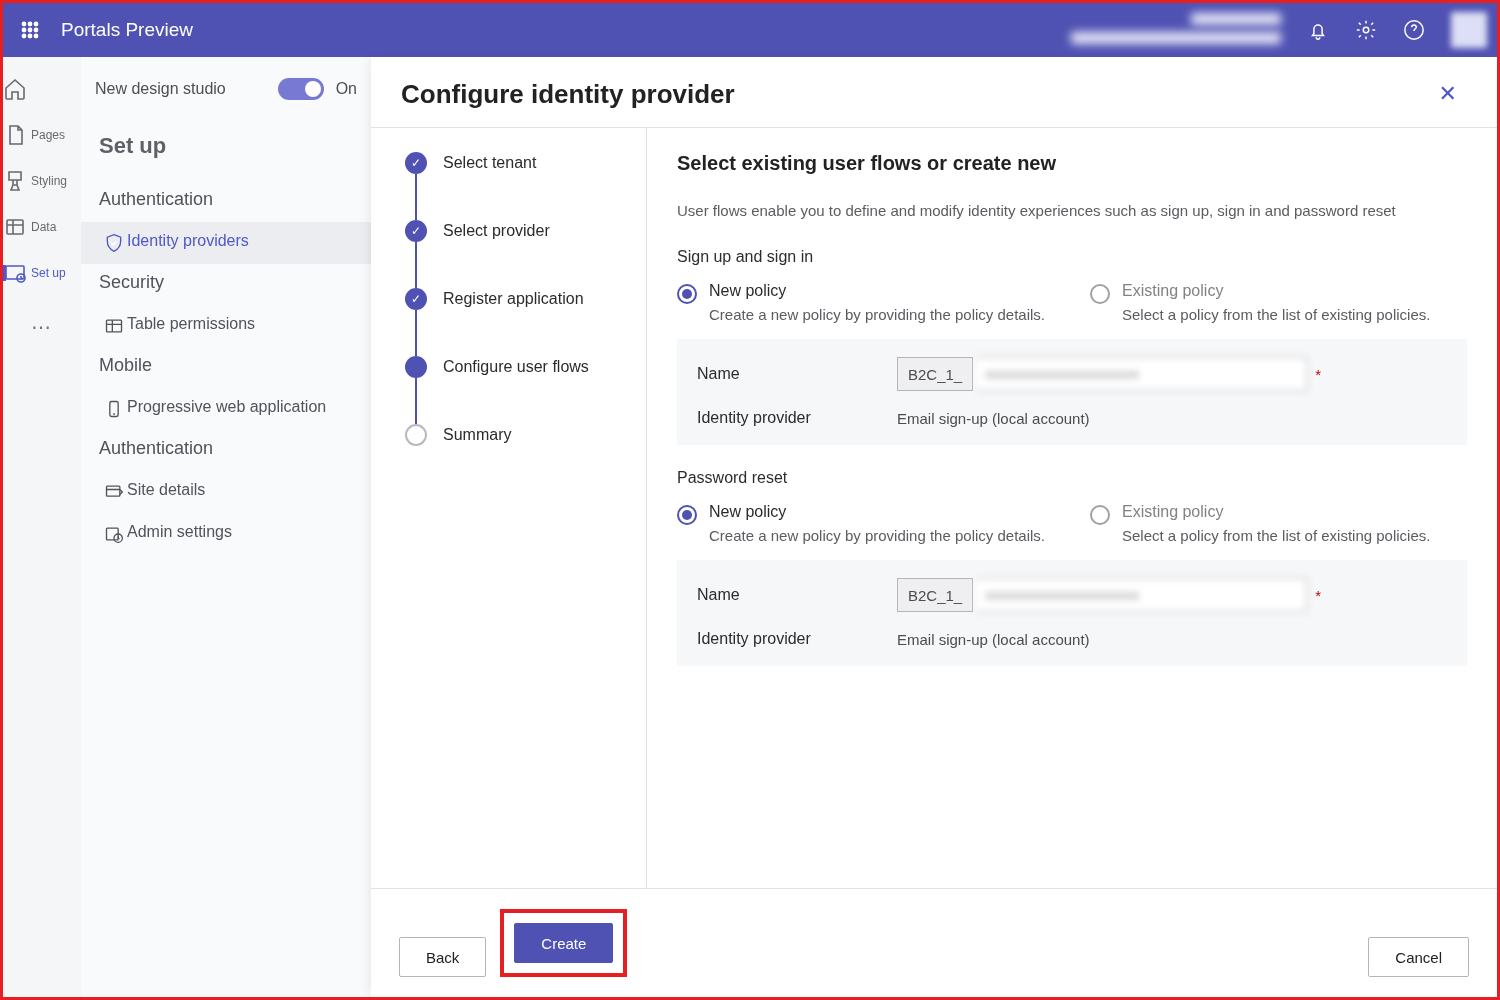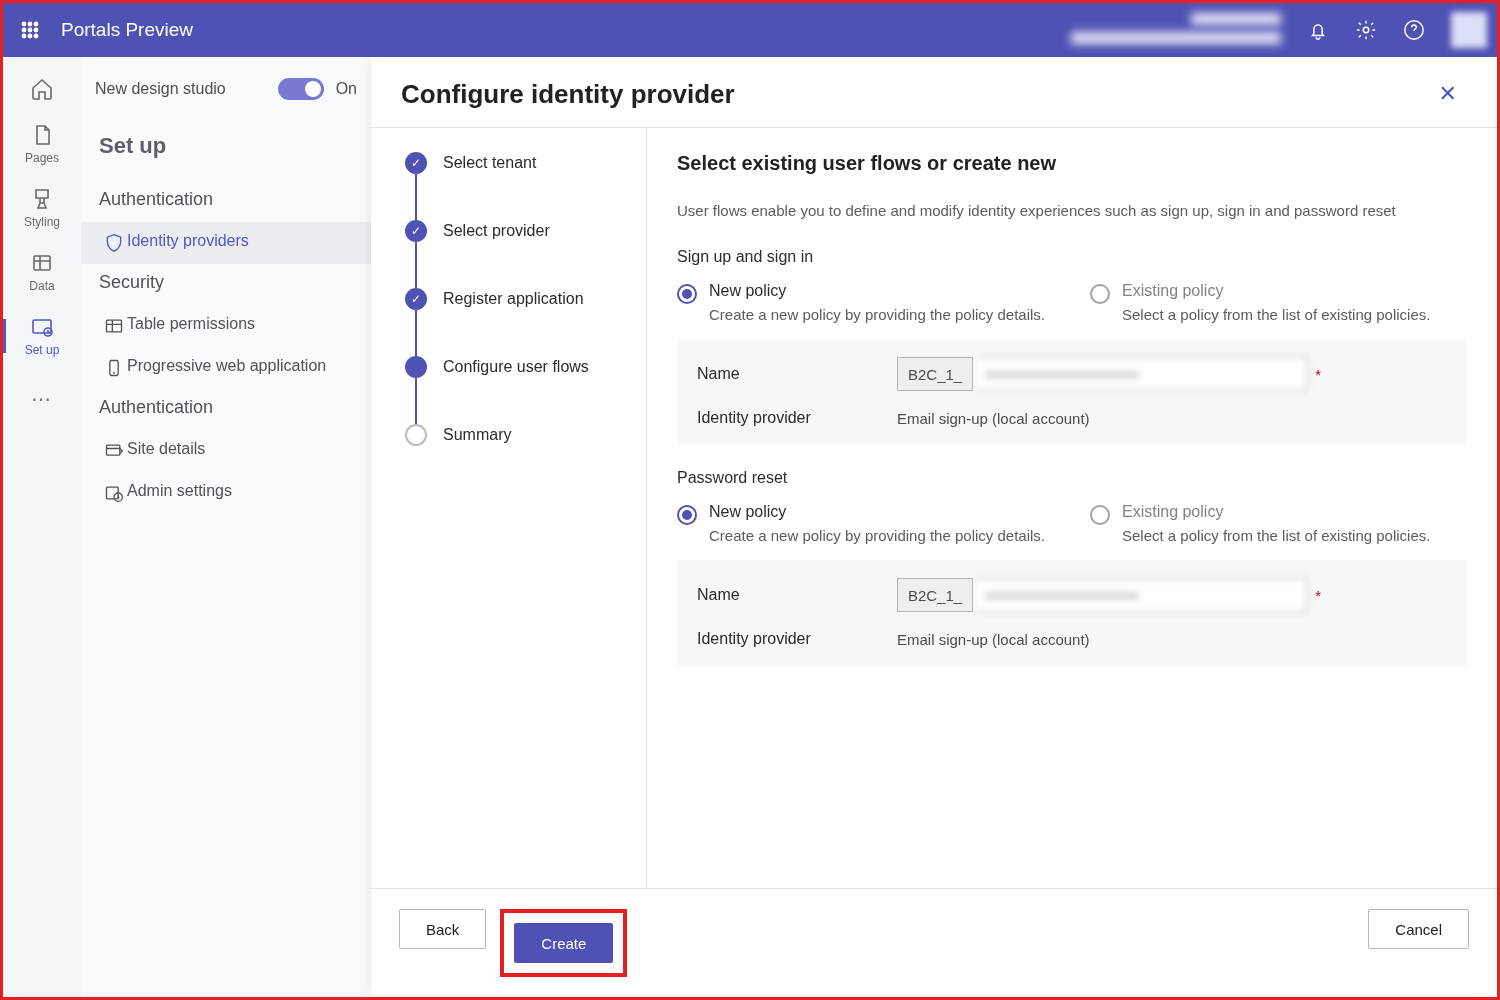--- a/index.html
+++ b/index.html
@@ -13,21 +13,21 @@
   .topbar .rightinfo { display: flex; align-items: center; gap: 26px; }
   .topbar .blur { filter: blur(5px); background: #e2e3f7; color: #e2e3f7; border-radius: 2px; }
   .topbar .blur-line { width: 200px; height: 12px; margin-bottom: 4px; }
   .topbar .blur-stack { display: flex; flex-direction: column; align-items: flex-end; gap: 3px; }
   .topbar .icon { width: 22px; height: 22px; display: flex; align-items: center; justify-content: center; }
   .topbar .avatar { width: 36px; height: 36px; background: #dcdff5; border-radius: 2px; filter: blur(3px); }
 
   
   .shell { display: flex; height: calc(1000px - 54px - 6px); }
   .rail { width: 78px; background: #f5f6f8; display: flex; flex-direction: column; align-items: center; padding-top: 20px; }
-  .rail .rail-item { width: 100%; display: flex; flex-direction: column; align-items: center; margin-bottom: 22px; color: #686a6d; font-size: 12px; gap: 4px; }
+  .rail .rail-item { width: 100%; display: flex; flex-direction: row; align-items: center; margin-bottom: 22px; color: #686a6d; font-size: 12px; gap: 4px; }
   .rail .rail-item.active { color: #4f58c6; position: relative; }
   .rail .rail-item.active::before { content: ""; position: absolute; left: 0; top: 4px; bottom: 4px; width: 3px; background: #4f58c6; }
   .rail .rail-icon { width: 24px; height: 24px; display: flex; align-items: center; justify-content: center; }
   .rail .dots { margin-top: 8px; color: #777; font-size: 20px; letter-spacing: 2px; }
 
   
   .sidebar { width: 290px; background: #f9fafb; border-right: 0; padding: 0; }
   .sidebar .top-row { display: flex; align-items: center; height: 64px; padding: 0 14px; gap: 12px; font-size: 16px; color: #4e4e4e; }
   .sidebar .toggle { width: 46px; height: 22px; background: #7779d3; border-radius: 11px; position: relative; }
   .sidebar .toggle::after { content: ""; width: 16px; height: 16px; background: #fff; border-radius: 50%; position: absolute; right: 3px; top: 3px; }
@@ -76,21 +76,21 @@
   .form .block { background: #f6f7f8; padding: 18px 20px; margin-bottom: 24px; }
   .form .row { display: flex; align-items: center; margin-bottom: 18px; }
   .form .row:last-child { margin-bottom: 0; }
   .form .row .k { width: 200px; font-size: 16px; color: #2b2b2b; }
   .form .row .v { flex: 1; display: flex; align-items: center; gap: 4px; font-size: 15px; color: #4a4c50; }
   .form .prefix { display: inline-flex; align-items: center; border: 1px solid #b4b5b8; background: #efeff1; padding: 6px 10px; height: 34px; }
   .form input.txt { border: 1px solid #b4b5b8; border-left: none; height: 34px; padding: 0 8px; font-size: 14px; width: 330px; background: #fff; filter: blur(3px); color: #999; }
   .form .req { color: #c50000; margin-left: 4px; }
 
   
-  .footer { border-top: 1px solid #e2e2e2; padding: 20px 28px; display: flex; gap: 14px; align-items: flex-start; }
+  .footer { border-top: 1px solid #e2e2e2; padding: 20px 28px; display: flex; gap: 14px; align-items: flex-end; }
   .footer .spacer { flex: 1; }
   .btn { height: 40px; padding: 0 26px; font-size: 15px; border: 1px solid #b4b5b8; background: #fff; color: #222; border-radius: 2px; cursor: pointer; }
   .btn.primary { background: #4f52b2; color: #fff; border-color: #4f52b2; }
   .highlight-box { border: 4px solid #e62020; padding: 10px; display: inline-block; }
 
   svg { stroke: currentColor; fill: none; stroke-width: 1.6; }
 </style>
 </head>
 <body>
 
@@ -208,20 +208,21 @@
     <div class="nav-item">
       <div class="nav-icon">
           <svg width="20" height="20" viewBox="0 0 24 24">
             <rect x="3" y="5" width="18" height="14" rx="1"></rect>
             <path d="M3 10h18M10 5v14"></path>
           </svg>
         </div>
       <span>Table permissions</span>
     </div>
 
+    <div class="group-title">Mobile</div>
     <div class="nav-item">
       <div class="nav-icon">
           <svg width="20" height="20" viewBox="0 0 24 24">
             <rect x="7" y="3" width="10" height="18" rx="2"></rect>
             <path d="M11 18h2"></path>
           </svg>
         </div>
       <span>Progressive web application</span>
     </div>
 

